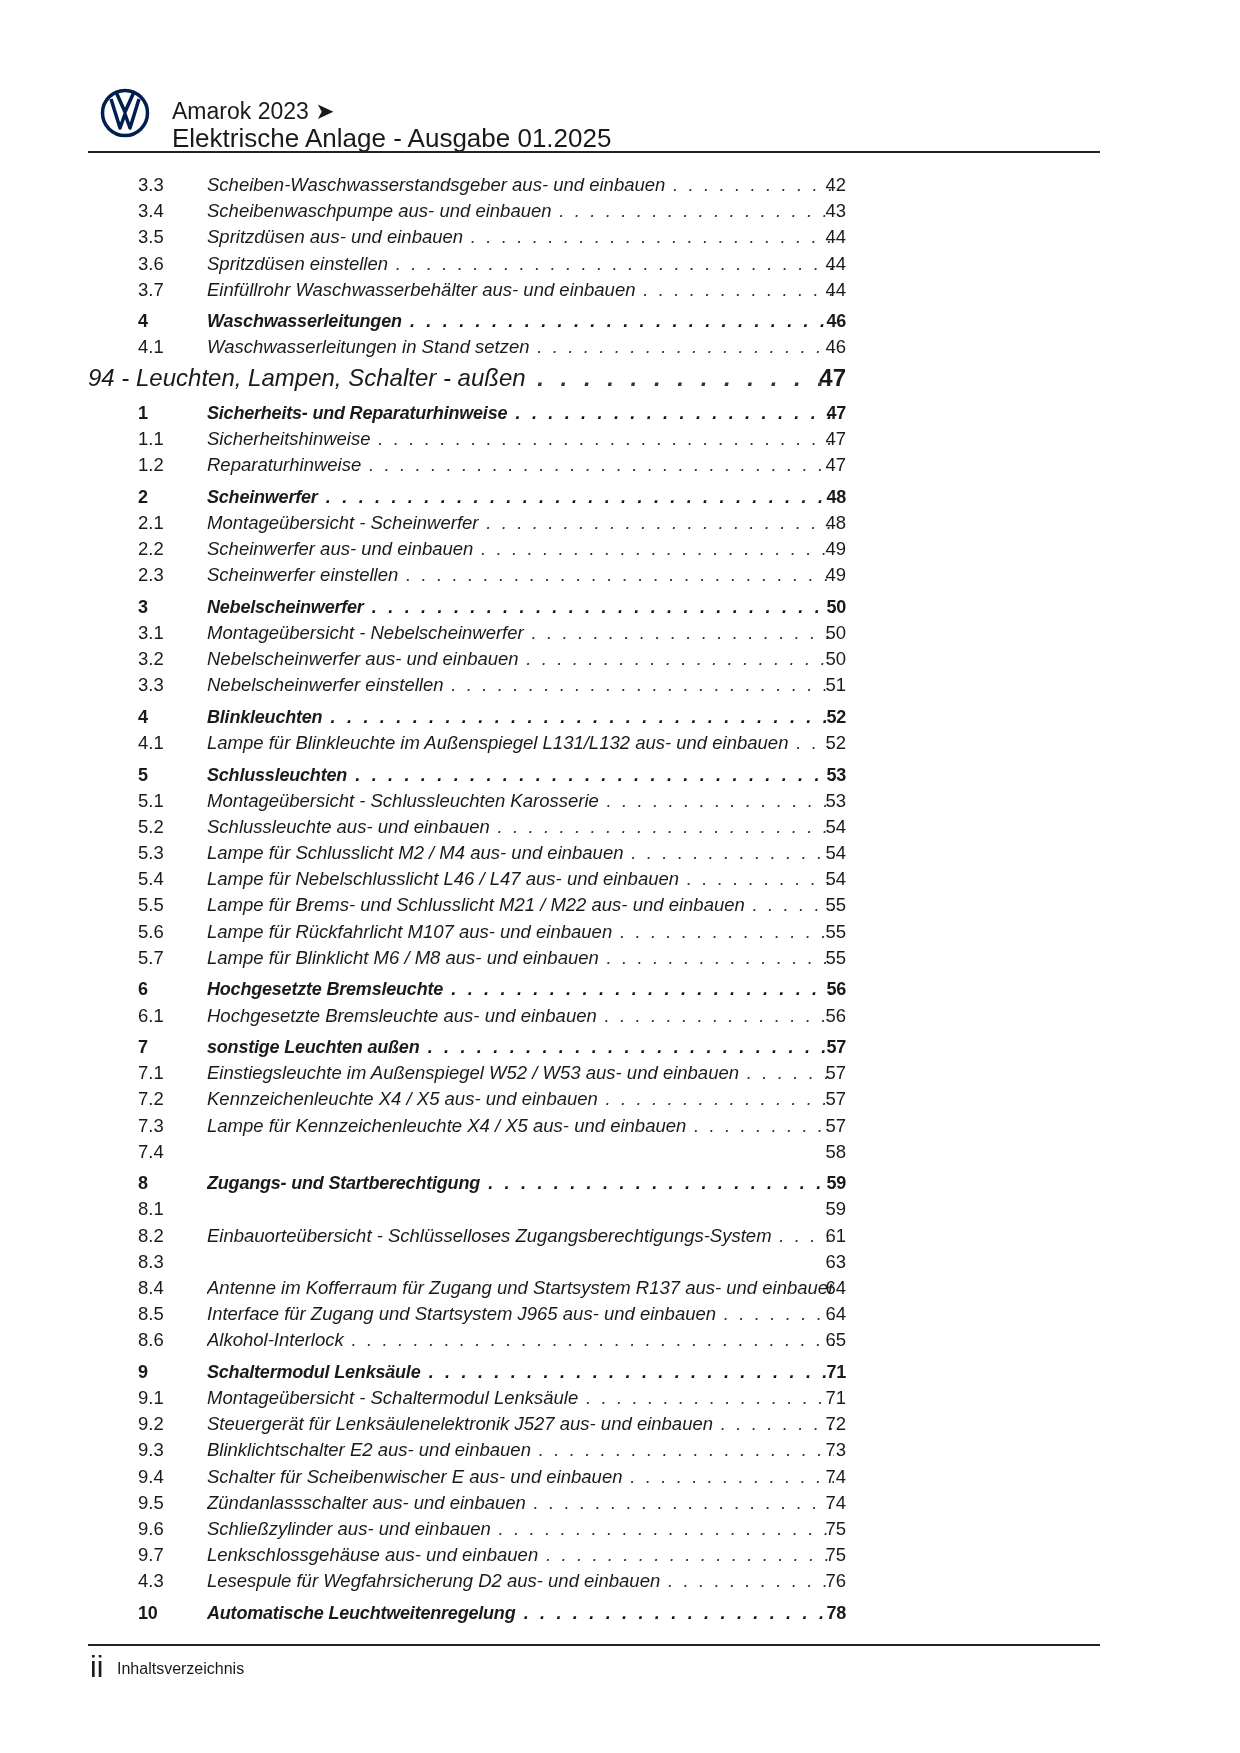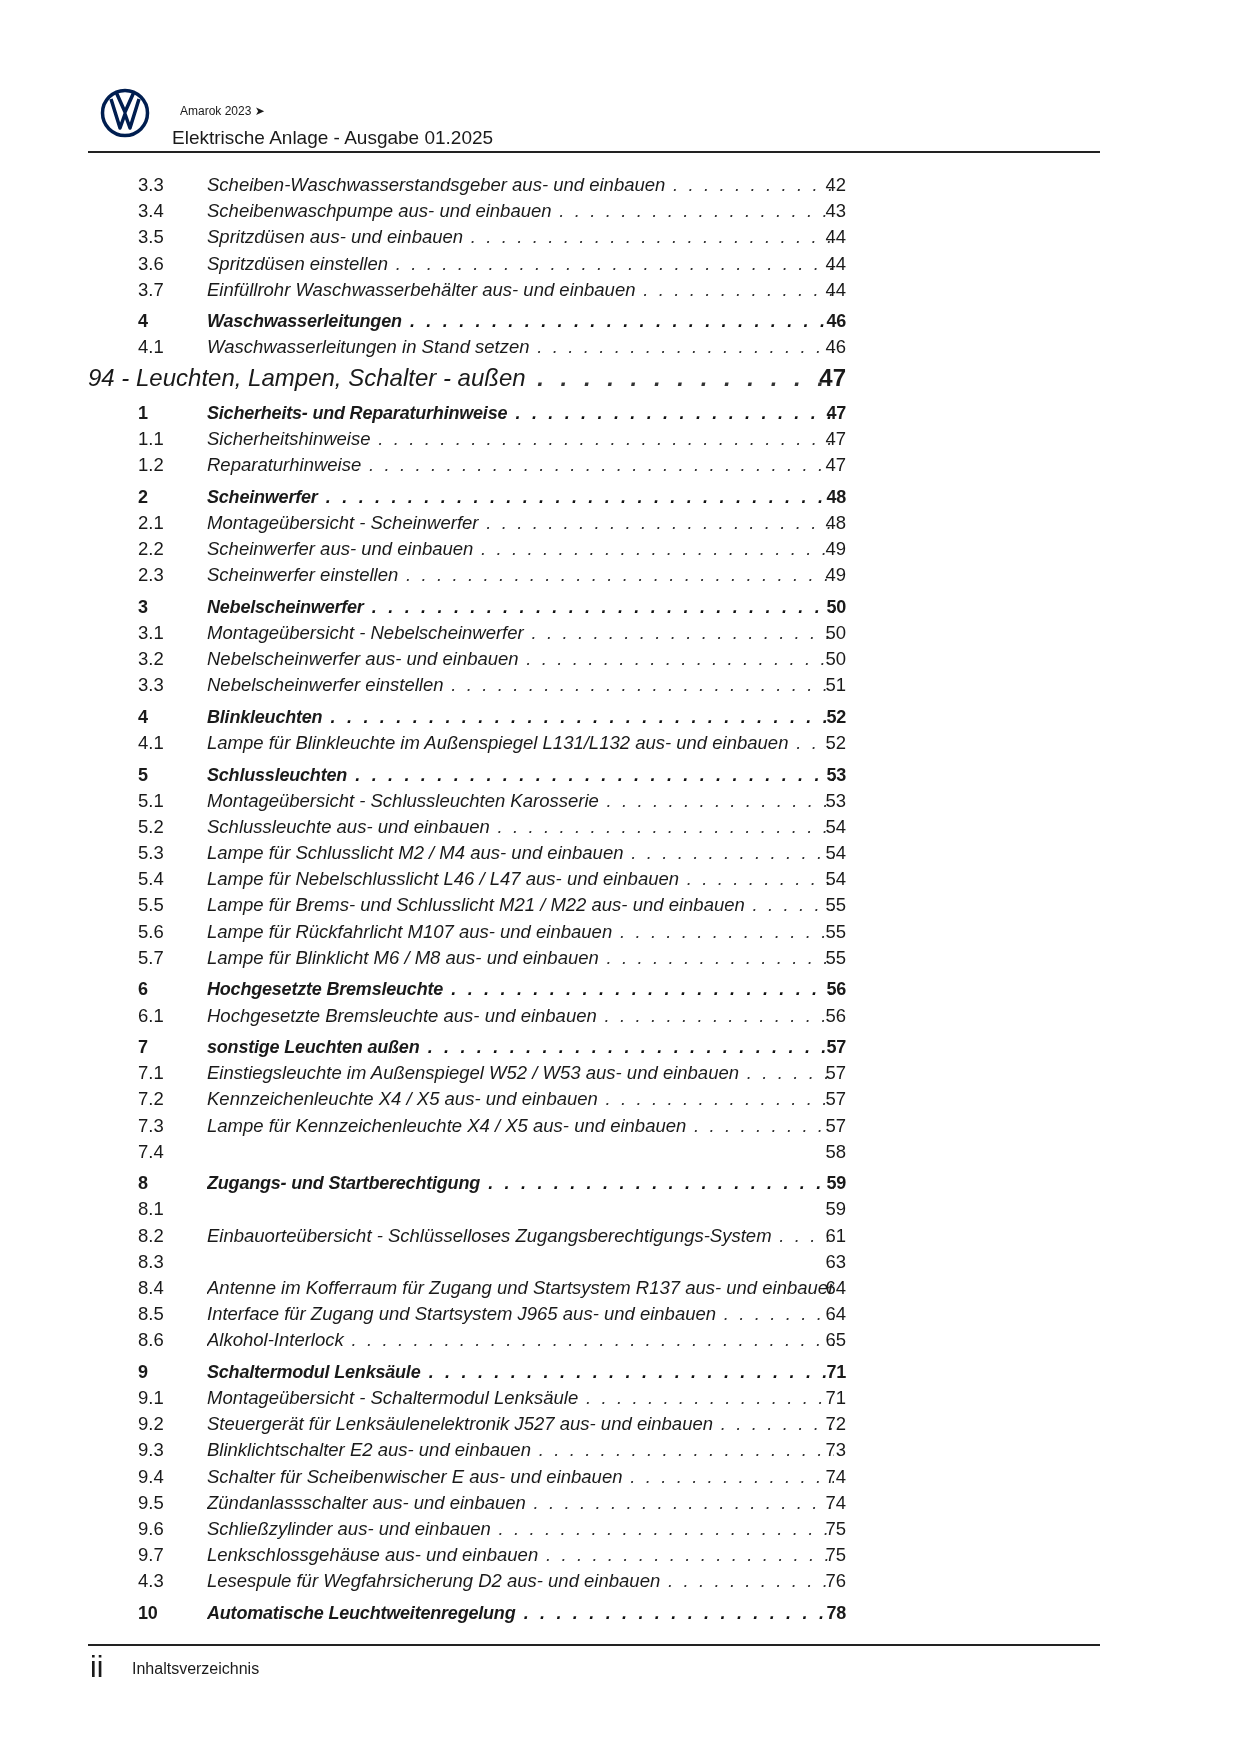--- a/index.html
+++ b/index.html
@@ -1,38 +1,38 @@
 <!DOCTYPE html>
 <html><head>
 <meta charset="utf-8">
 <style>
   html, body { margin:0; padding:0; background:#ffffff; }
   body { width:1240px; height:1753px; position:relative; overflow:hidden;
          font-family:"Liberation Sans", sans-serif; color:#1a1a1a; }
   .logo { position:absolute; left:100px; top:88px; width:50px; height:50px; }
-  .hdr-title { position:absolute; left:172px; top:100px; font-size:12px; line-height:22px;margin-left:8px; }
-  .hdr-sub { position:absolute; left:172px; top:127px; font-size:19px; line-height:22px; }
+  .hdr-title { position:absolute; left:172px; top:100px; font-size:23px; line-height:22px; }
+  .hdr-sub { position:absolute; left:172px; top:127px; font-size:26px; line-height:22px; }
   .rule { position:absolute; left:88px; width:1012px; height:2px; background:#222; }
   .rule.top { top:151px; }
   .rule.bottom { top:1644px; }
   .toc { position:absolute; left:0; top:172px; width:994px; }
   .row { position:relative; height:26.2px; font-size:18.5px; line-height:26px; }
   .row .num { position:absolute; left:138px; }
   .row .lbl { position:absolute; left:207px; right:160px; white-space:nowrap; overflow:hidden;font-style:italic; }
   .row .lbl::after { content:" . . . . . . . . . . . . . . . . . . . . . . . . . . . . . . . . . . . . . . . . . . . . . . . . . . . . . . . . . . . . . . . . . . . . . . . . . . . . . . . . . . . . . . . . . . . . . . . . . . . . . . . . . . . . . . . . . . . . ";
     letter-spacing:2.6px; color:#333; }
   .row .pg { position:absolute; right:148px; }
   .row.section { margin-top:5.3px; font-weight:bold; font-size:18px; letter-spacing:-0.2px; }
   .row.section .lbl::after { letter-spacing:3.2px; color:#111; }
   .row.chapter { height:34px; margin-bottom:2px; font-size:24px; line-height:34px; }
   .row.chapter .lbl { left:88px; right:160px; }
   .row.chapter .lbl::after { letter-spacing:5px; font-weight:bold; }
   .row.chapter .pg { font-size:24px; font-weight:bold; }
   .footer-num { position:absolute; left:90px; top:1650px; font-size:30px; line-height:34px; }
-  .footer-label { position:absolute; left:132px; top:1658px; font-size:16px; line-height:22px;text-align:right; }
+  .footer-label { position:absolute; left:117px; top:1658px; font-size:16px; line-height:22px;text-align:right; }
 </style>
 </head>
 <body>
 
 <div class="logo">
   <svg viewBox="0 0 100 100" width="50" height="50">
     <circle cx="50" cy="50" r="45" fill="none" stroke="#001e50" stroke-width="7"></circle>
     <polyline points="22,22 40,80 50,52 60,80 78,22" fill="none" stroke="#001e50" stroke-width="7" stroke-linejoin="round"></polyline>
     <polyline points="33,10 50,48 67,10" fill="none" stroke="#001e50" stroke-width="7" stroke-linejoin="round"></polyline>
   </svg>

